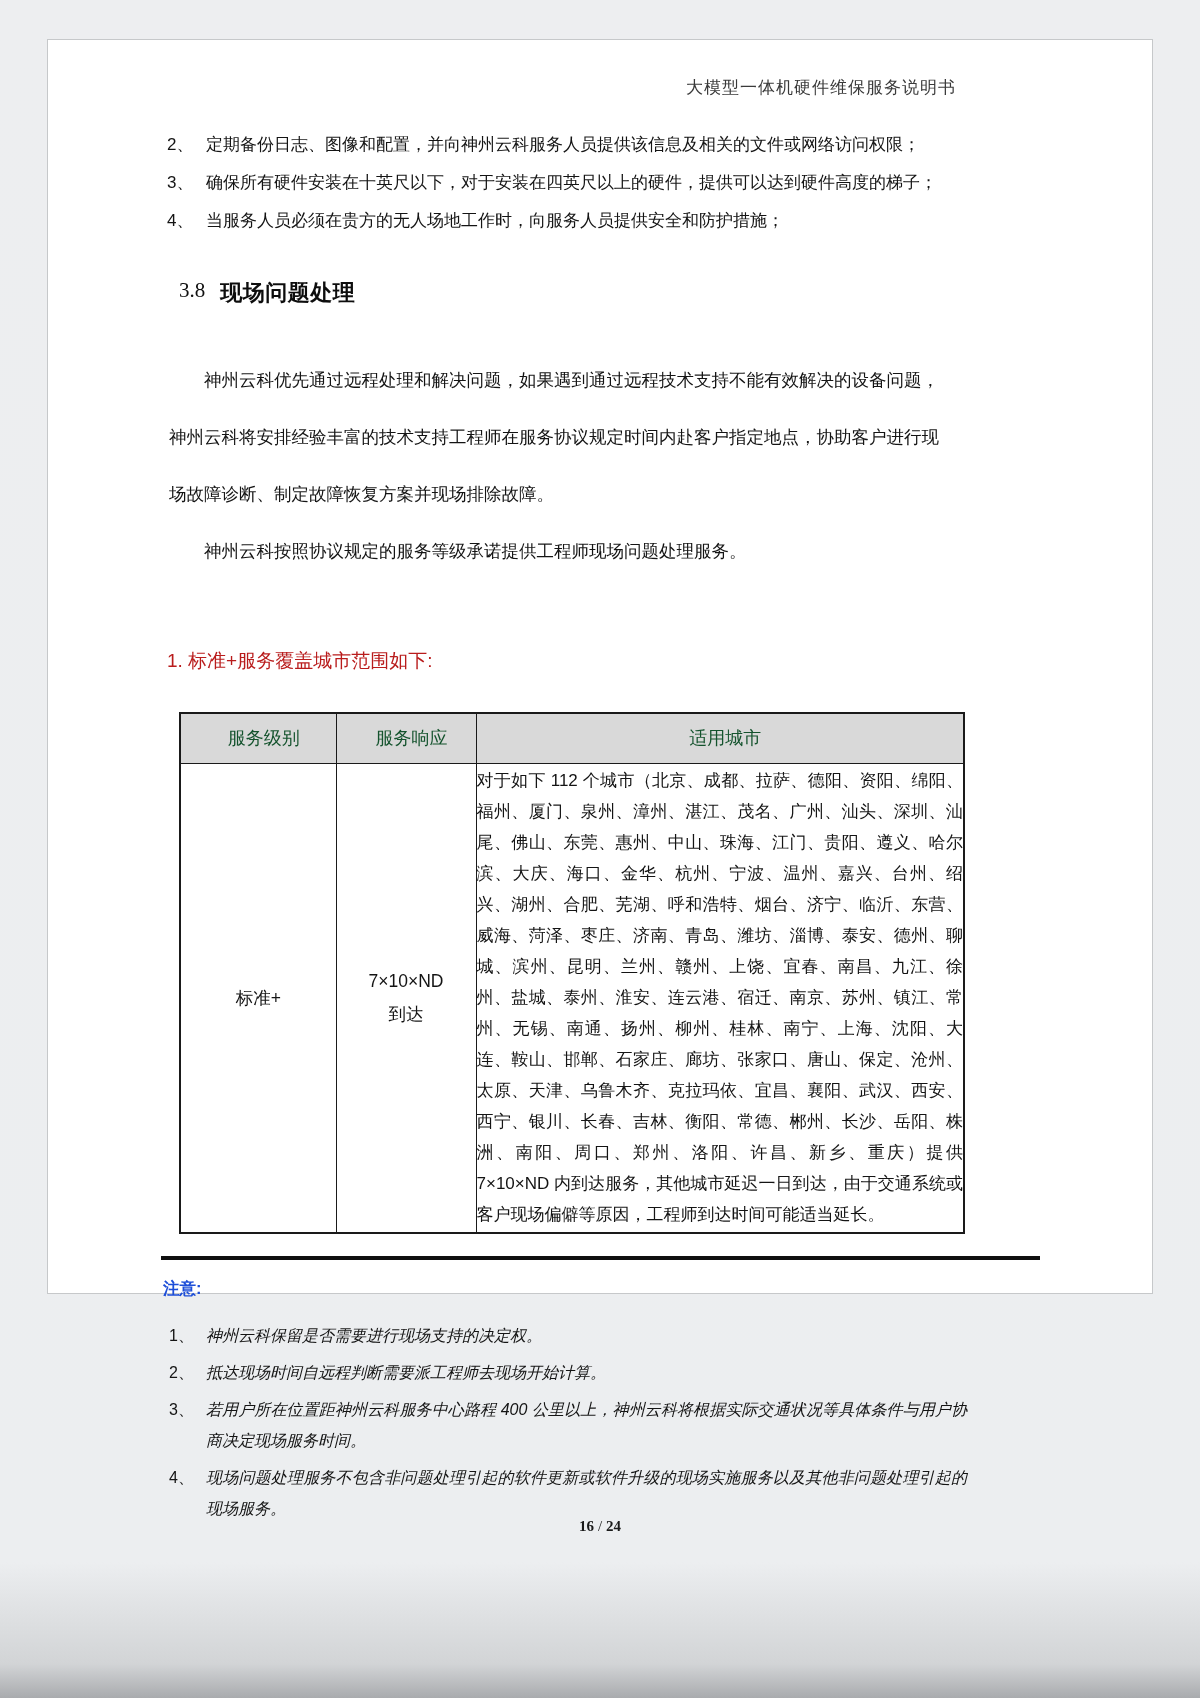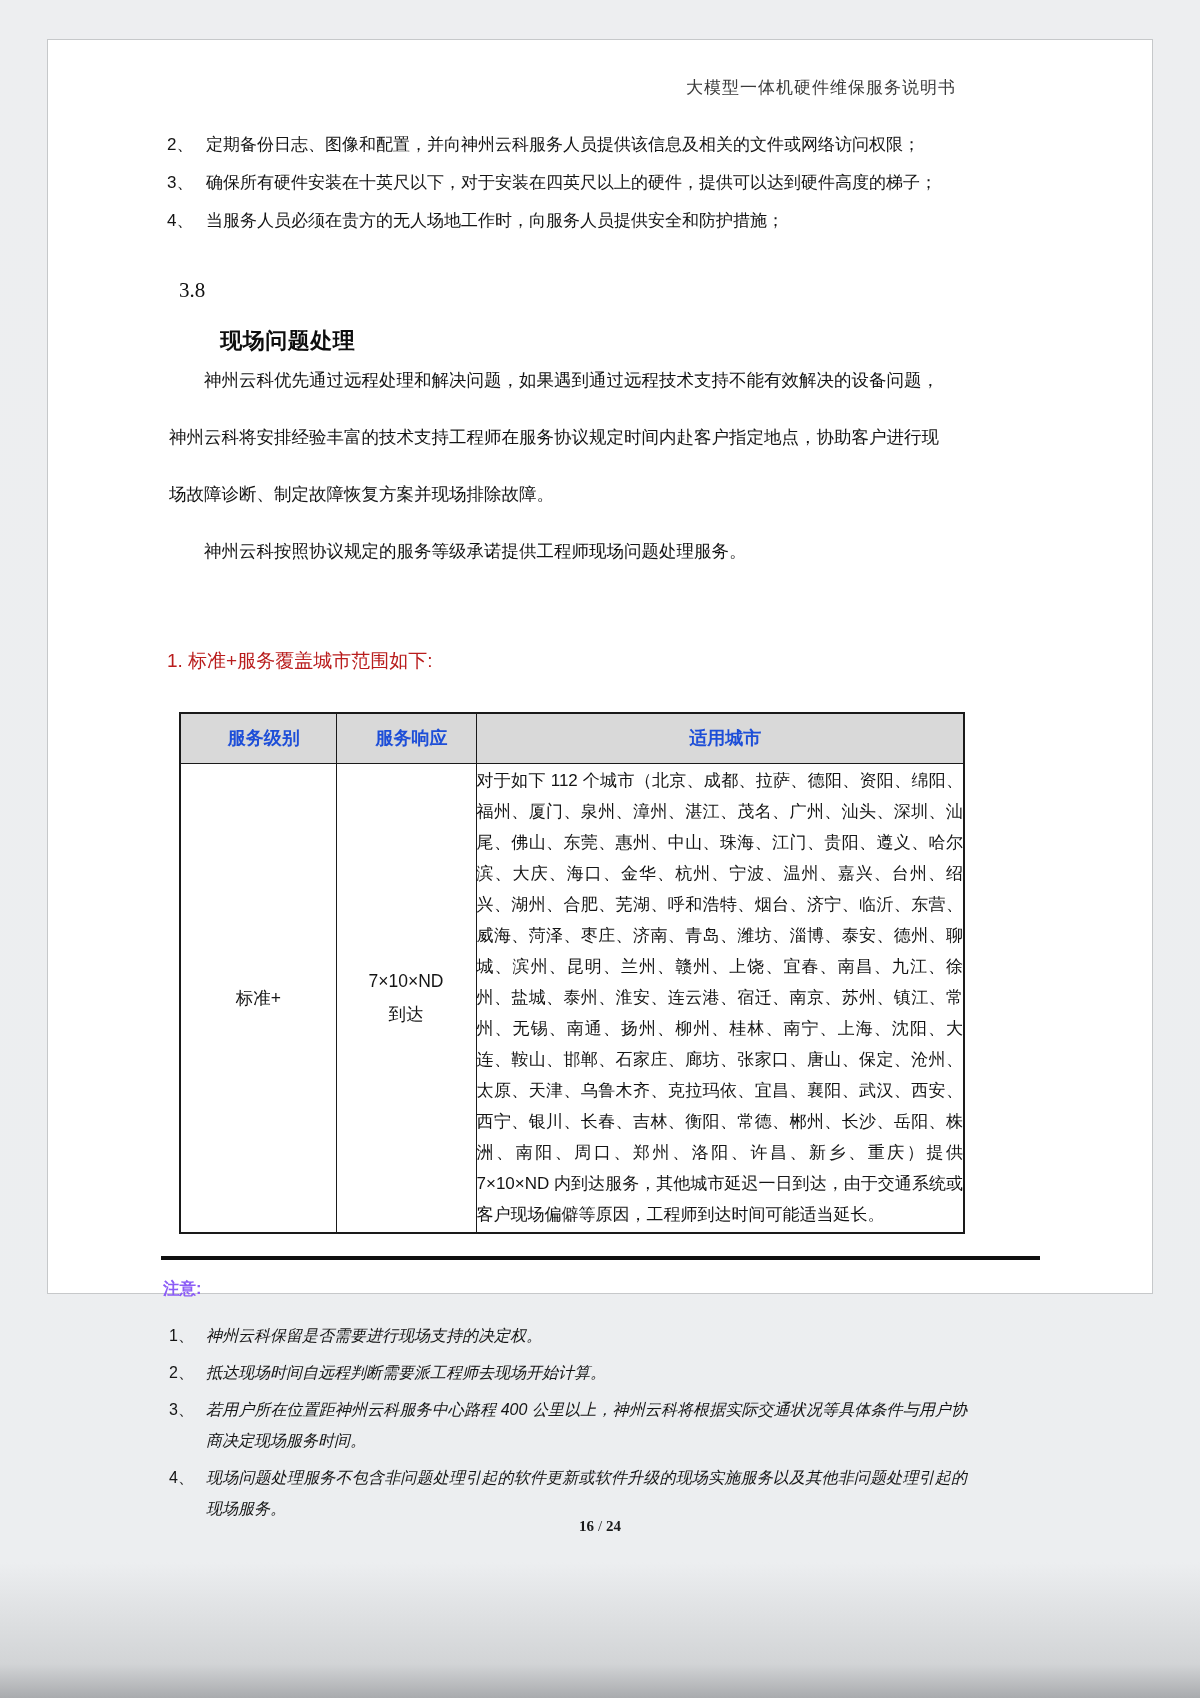--- a/index.html
+++ b/index.html
@@ -50,21 +50,20 @@
     font-family: "Liberation Serif", serif;
     font-size: 21px;
     color: #111;
     margin-right: 15px;
   }
   .section-heading .sec-title {
     font-size: 22px;
     font-weight: bold;
     color: #0d0d0d;
     letter-spacing: 0.5px;
-    margin-top: 48px;
   }
   .para {
     position: absolute;
     left: 121px;
     width: 770px;
     font-size: 17.5px;
     line-height: 57px;
     text-align: justify;
     text-indent: 2em;
     color: #141414;
@@ -87,24 +86,24 @@
   }
   .service-table th, .service-table td {
     border: 1px solid #1a1a1a;
     box-sizing: border-box;
   }
   .service-table { border: 2px solid #1a1a1a; }
   .service-table th {
     height: 50px;
     background: #d9d9d9;
     font-size: 18px;
-    font-weight: bold;
+    font-weight: normal;
     text-align: center;
     vertical-align: middle;
-    color: #1d4ed8;
+    color: #14532d;
     padding-left: 12px;
   }
   .col-level { width: 156px; }
   .col-response { width: 140px; }
   .col-cities { width: 488px; }
   .service-table td { height: 470px; vertical-align: middle; }
   .cell-center {
     text-align: center;
     font-size: 17.5px;
     color: #141414;
@@ -121,21 +120,21 @@
     position: absolute;
     left: 113px; top: 1216px;
     width: 879px; height: 4px;
     background: #0f0f0f;
   }
   .notes-label {
     position: absolute;
     left: 115px; top: 1238px;
     font-size: 16.5px;
     font-weight: bold;
-    color: #8b5cf6;
+    color: #1d4ed8;
   }
   .notes-list {
     position: absolute;
     left: 121px; top: 1280px;
     width: 798px;
   }
   .notes-list .li {
     display: flex;
     margin-bottom: 6px;
     font-size: 16px;

